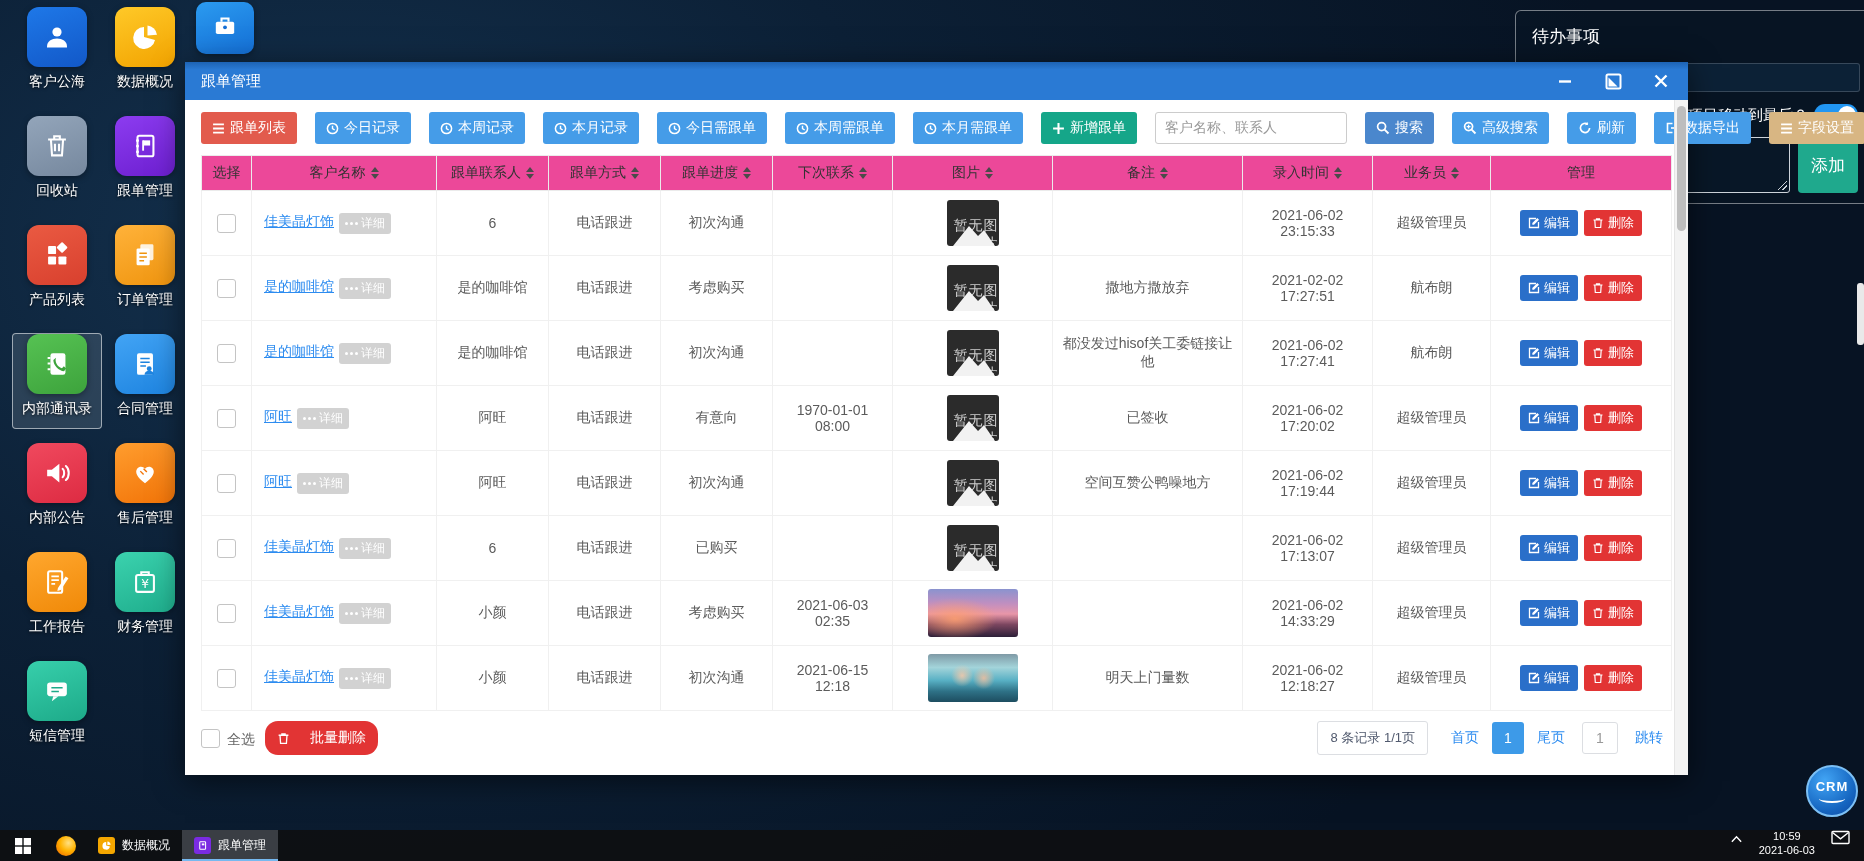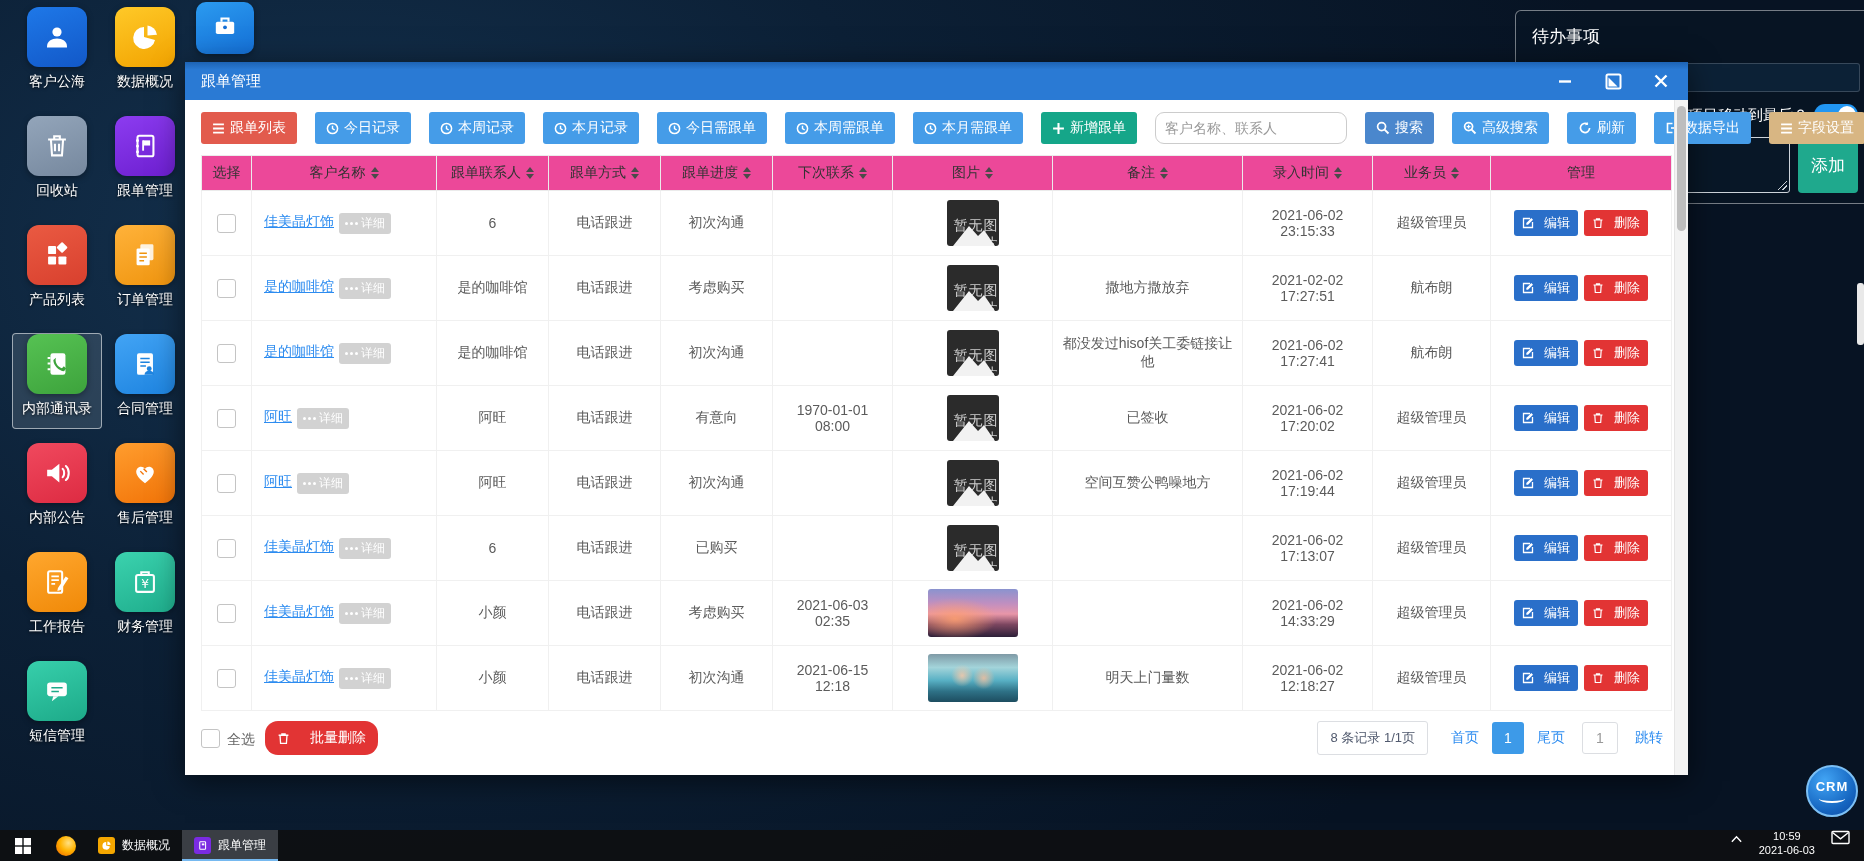--- a/index.html
+++ b/index.html
@@ -44,22 +44,22 @@
   .title{color:#fff;font-size:15px}
   .win-controls{margin-left:auto;display:flex;align-items:center;gap:26px}
   .win-controls .wc{display:flex;align-items:center;justify-content:center;width:22px;height:22px;cursor:pointer}
   .content{position:absolute;left:0;top:38px;right:0;bottom:0;background:#fff;padding:12px 16px 8px 16px;box-sizing:border-box}
   
   .toolbar{display:flex;align-items:flex-start;gap:18px}
   .btn{display:inline-flex;align-items:center;gap:5px;height:32px;padding:0 11px;border-radius:3px;color:#fff;font-size:14px;
     border:none;cursor:pointer;white-space:nowrap;font-family:inherit}
   .btn.red{background:#e25b4d}.btn.blue{background:#459ce8}.btn.dark{background:#4a87cd}
   .btn.teal{background:#15a689}.btn.tan{background:#d8b683}
-  .search-input{width:172px;height:30px;border:1px solid #ccc;border-radius:9px;padding:0 9px;font-size:14px;color:#8b5cf6;
-    margin-left:auto;font-family:Liberation Sans, sans-serif}
+  .search-input{width:172px;height:30px;border:1px solid #ccc;border-radius:3px;padding:0 9px;font-size:14px;color:#8b5cf6;
+    margin-left:auto;font-family:Liberation Serif, serif}
   .search-input::placeholder{color:#9a9a9a}
   
   table{width:100%;border-collapse:collapse;table-layout:fixed;margin-top:11px}
   th{background:#ec4899;font-weight:400;color:#333;font-size:14px;height:34px;border:1px solid #ebebeb;padding:0 4px}
   td{border:1px solid #f0f0f0;text-align:center;color:#5b5b5b;font-size:14px;height:64px;padding:0 8px;overflow:hidden}
   td.left{text-align:left;padding-left:12px}
   a.cust{color:#2d8cf0;font-size:14px;text-decoration:underline;white-space:nowrap}
   .badge{display:inline-flex;align-items:center;gap:3px;background:#d2d2d2;color:#fff;border-radius:3px;padding:2px 6px;
     font-size:12px;margin-left:5px;vertical-align:1px;cursor:pointer}
   .badge .dts{display:inline-flex;gap:2px}
@@ -70,21 +70,21 @@
   .cb{display:inline-block;width:17px;height:17px;border:1px solid #c4c4c4;border-radius:3px;background:#fff;cursor:pointer;vertical-align:middle}
   .ph{position:relative;width:52px;height:46px;background:#2b2b2b;border-radius:3px;margin:0 auto;overflow:hidden}
   .ph-text{position:absolute;top:17px;left:0;right:0;text-align:right;font-size:14px;color:#cfcfcf;letter-spacing:1px}
   .ph svg{position:absolute;bottom:0;left:0}
   .photo{width:90px;height:48px;border-radius:3px;margin:0 auto}
   .photo.sunset{background:radial-gradient(60px 30px at 30% 62%,rgba(255,160,110,.85),rgba(255,160,110,0) 70%),
     linear-gradient(180deg,#8a93cf 0%,#c08fc0 30%,#e896a8 52%,#7c4660 74%,#2c1f38 100%)}
   .photo.beach{background:radial-gradient(16px 16px at 38% 45%,rgba(240,200,170,.9),rgba(240,200,170,0) 70%),
     radial-gradient(16px 16px at 62% 50%,rgba(235,190,160,.9),rgba(235,190,160,0) 70%),
     linear-gradient(180deg,#7f9aa6 0%,#a3d4da 28%,#58b0c4 55%,#2e7186 78%,#1d4d60 100%)}
-  .mini-btn{display:inline-flex;align-items:center;gap:10px;height:26px;padding:0 8px;border:none;border-radius:3px;
+  .mini-btn{display:inline-flex;align-items:center;gap:4px;height:26px;padding:0 8px;border:none;border-radius:3px;
     color:#fff;font-size:13px;cursor:pointer;font-family:inherit}
   .mini-btn.edit{background:#2a6fc9}.mini-btn.del{background:#e23434}
   .ops{display:flex;gap:6px;justify-content:center}
   
   .tfooter{display:flex;align-items:center;margin-top:10px}
   .select-all-label{font-size:14px;color:#666;margin:4px 10px 0 7px}
   .batch-del{display:inline-flex;align-items:center;gap:20px;height:34px;padding:0 12px;background:#e23434;border:none;
     border-radius:13px;color:#fff;font-size:14px;cursor:pointer;font-family:inherit}
   .pager{margin-left:auto;display:flex;align-items:center;gap:4px}
   .rec-info{border:1px solid #dcdee2;border-radius:3px;padding:7px 12px;color:#515a6e;font-size:13px;margin-right:10px}

